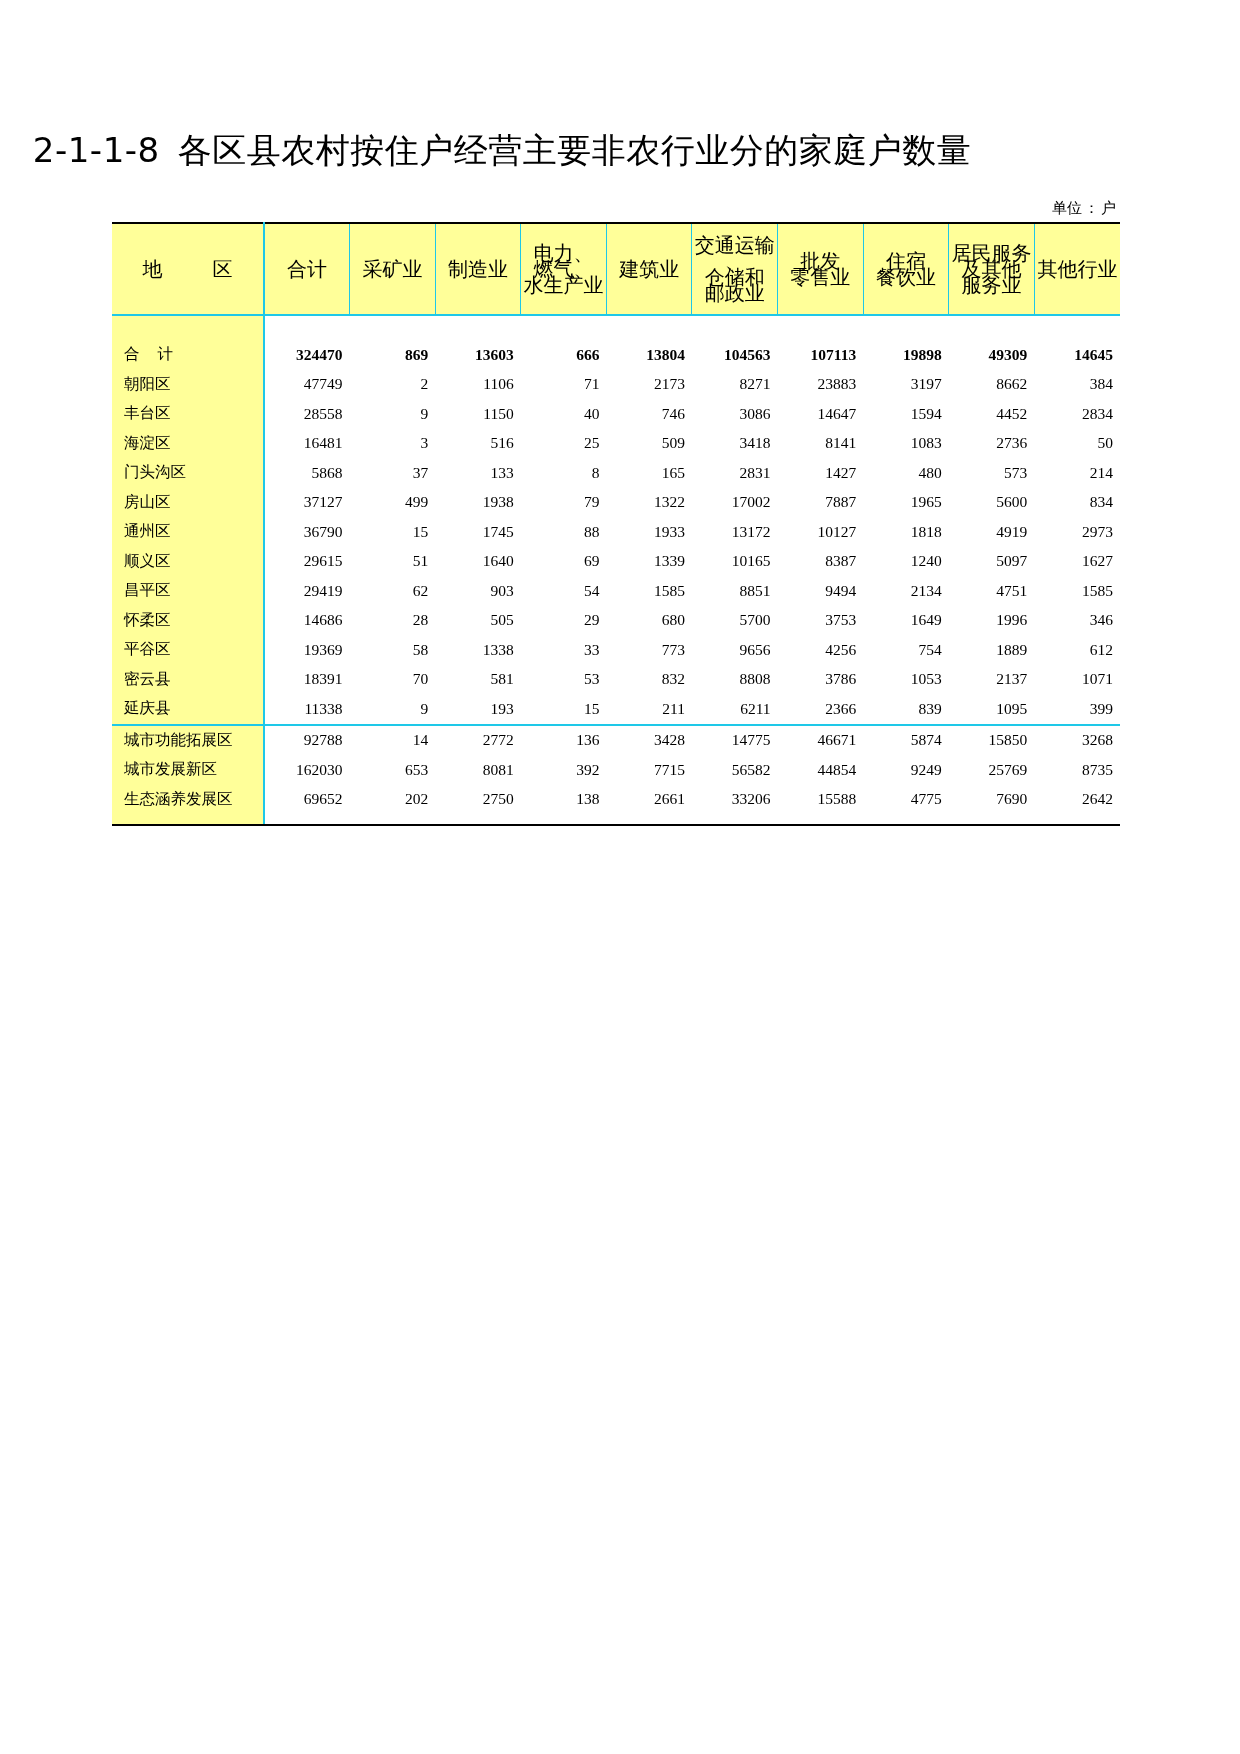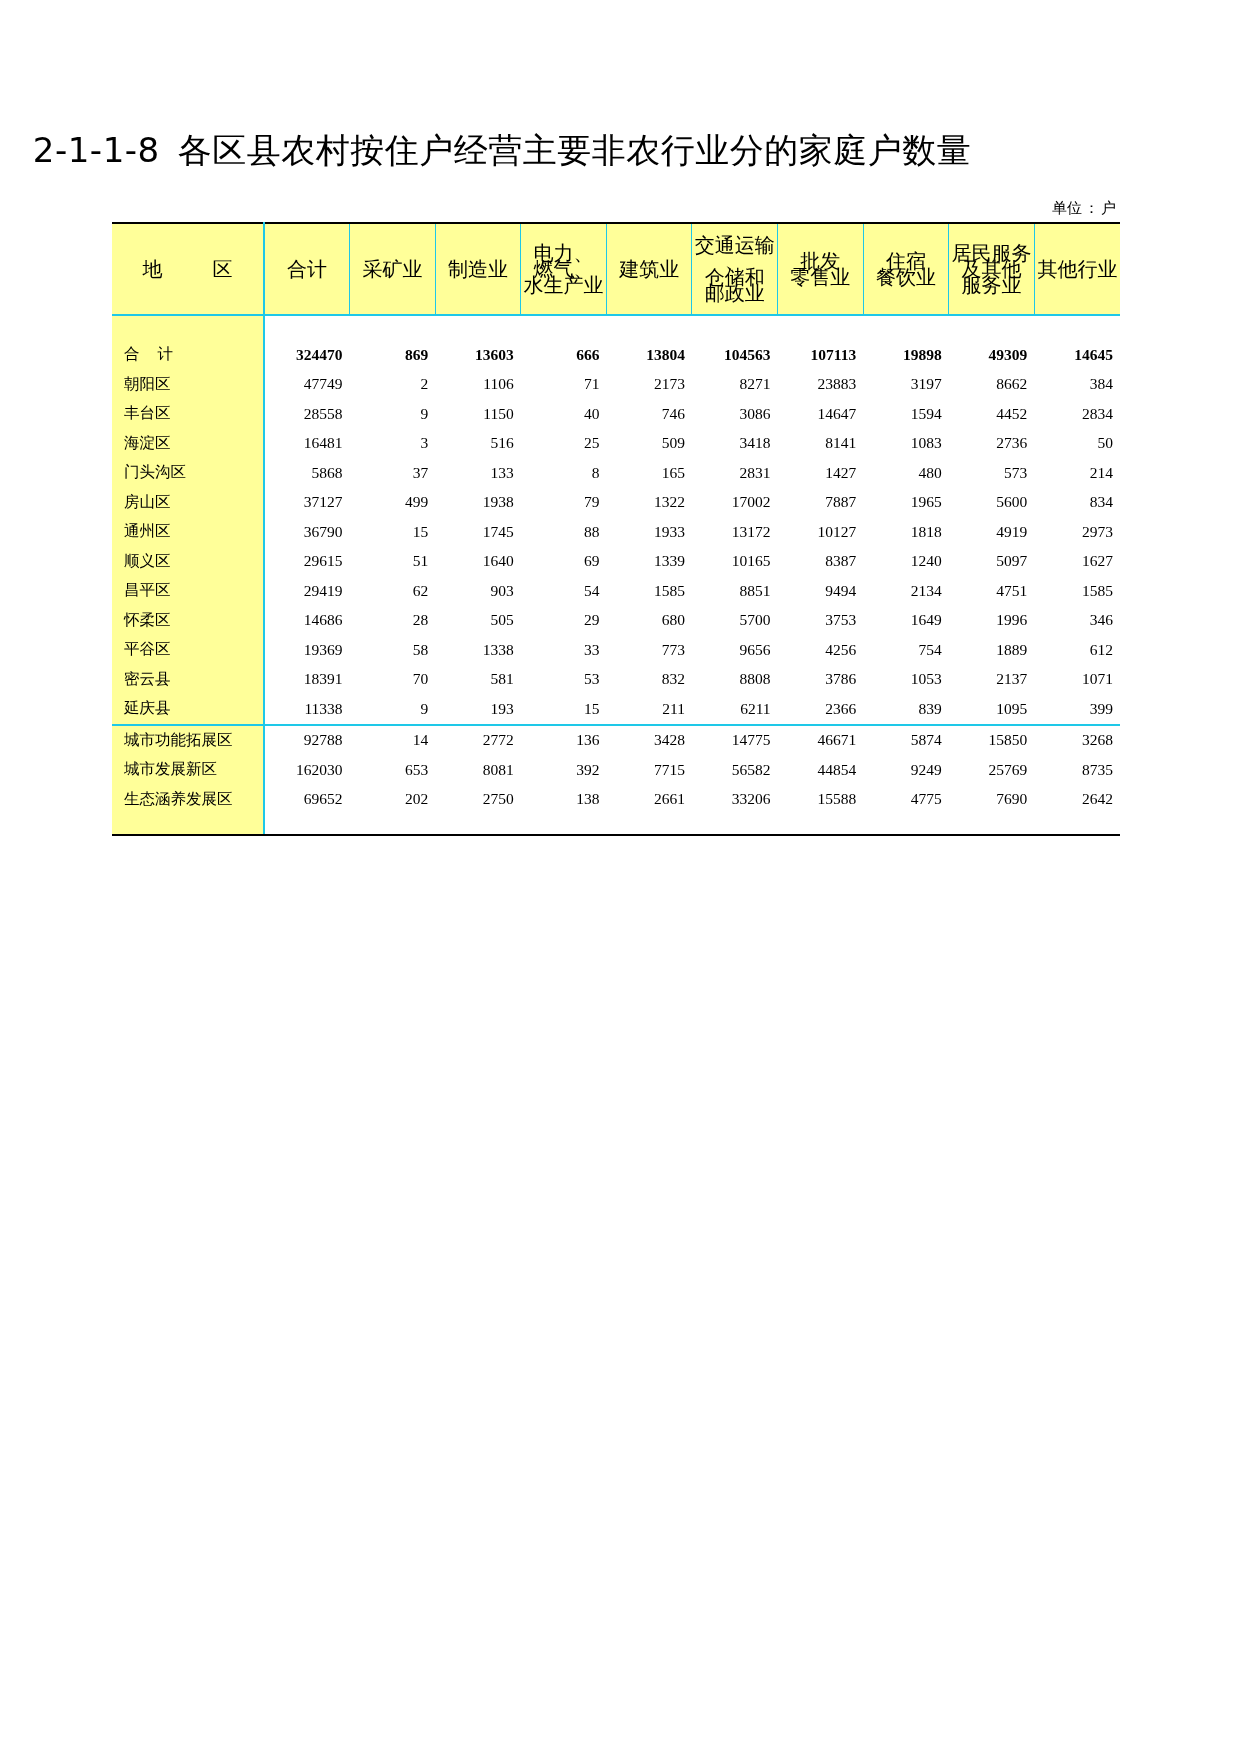--- a/index.html
+++ b/index.html
@@ -79,21 +79,21 @@
       background: #ffff99;
       text-align: left;
       padding: 0 0 0 12px;
       border-right: 2px solid #1ec8e8;
     }
     tbody tr.first td { padding-top: 24px; height: 29.5px; }
     tbody tr.total td { font-weight: bold; }
     tbody tr.total td.label { font-weight: normal; letter-spacing: 0; }
     tbody tr.total td.label .sp { display: inline-block; width: 18px; }
     tbody tr.group-start td { border-top: 2px solid #1ec8e8; }
-    tbody tr.last td { padding-bottom: 20px; height: 29.5px; border-bottom: 2px solid #000; }
+    tbody tr.last td { padding-bottom: 10px; height: 29.5px; border-bottom: 2px solid #000; }
   </style>
 </head>
 <body>
 
 <div class="title">
   <span class="code">2-1-1-8</span><span>各区县农村按住户经营主要非农行业分的家庭户数量</span>
 </div>
 
 <div class="unit">
   <span>单位</span><span class="sep">：</span><span>户</span>

